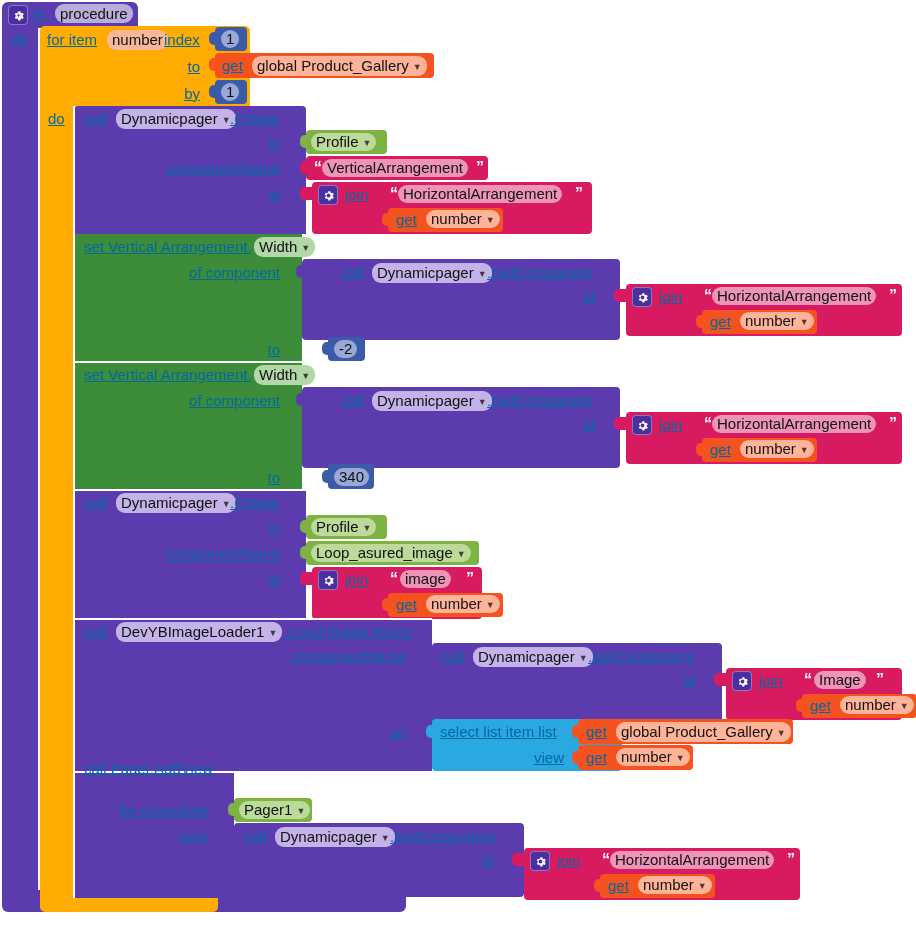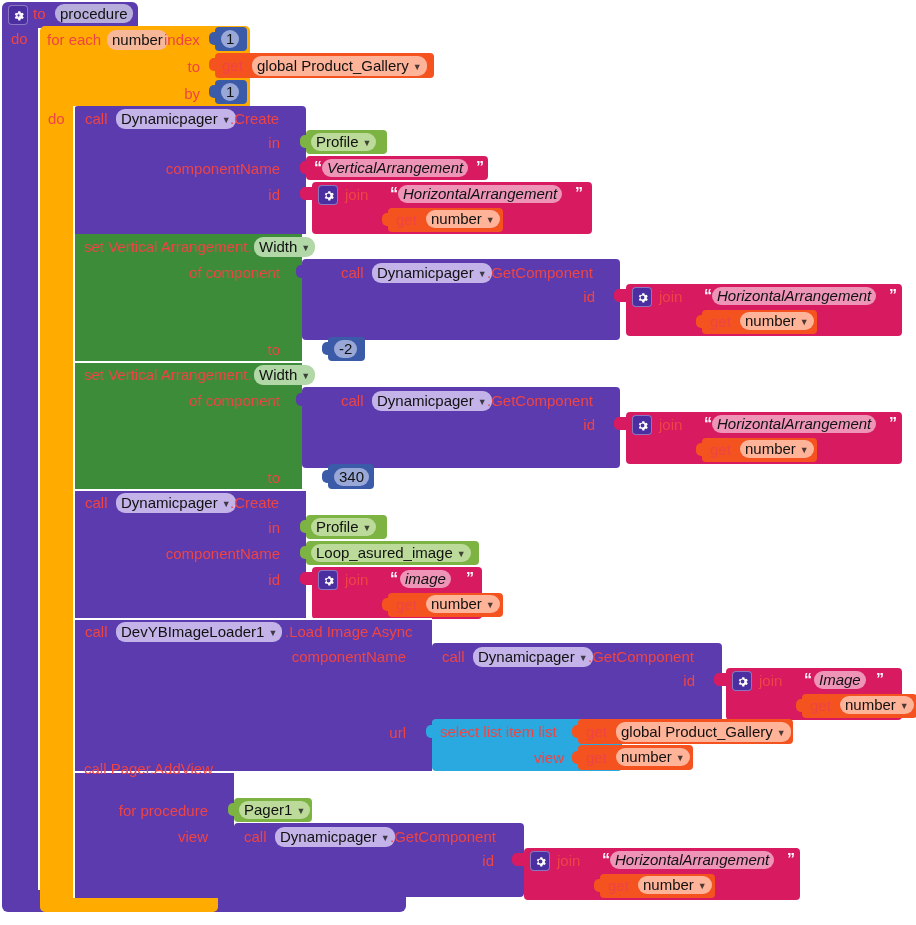--- a/index.html
+++ b/index.html
@@ -24,35 +24,35 @@
   .c-loop   {background:#ffab00;}
   .c-call   {background:#5b3bae;}
   .c-set    {background:#3d8c3a;}
   .c-txt    {background:#d81b60;}
   .c-get    {background:#f4521f;}
   .c-num    {background:#3b5ba9;}
   .c-list   {background:#2aa9e0;}
   .c-comp   {background:#7cb342;}
 
   
-  .lbl{position:absolute;white-space:nowrap;color:#ef4444;}
+  .lbl{position:absolute;white-space:nowrap;color:#0369a1;text-decoration:underline;}
   .rlbl{text-align:right;}
 
   
   .field{
     position:absolute;display:inline-flex;align-items:center;
     border-radius:9px;padding:0 5px;white-space:nowrap;
     color:#111;font-size:15px;height:20px;line-height:20px;
     box-sizing:border-box;
   }
   .f-proc {background:#b8aedb;}
   .f-loop {background:#f7b799;}
   .f-call {background:#c3b3e8;align-items:center;}
   .f-set  {background:#b2d8a8;}
-  .f-txt  {background:#ee94b6;font-style:italic;}
+  .f-txt  {background:#ee94b6;}
   .f-get  {background:#ffb399;}
   .f-num  {background:#9aa8d8;}
   .f-comp {background:#bcdb9b;}
   .caret{margin-left:4px;font-size:9px;line-height:1;opacity:.75;position:relative;top:1px;}
 
   
   .gear{
     position:absolute;width:20px;height:20px;border-radius:4px;
     background:#4b2fa0;display:flex;align-items:center;justify-content:center;
     box-shadow:inset 0 0 0 1px rgba(255,255,255,.35);
@@ -82,21 +82,21 @@
     </svg>
   </div>
   <div class="lbl" style="left:33px;top:5px;">to</div>
   <div class="field f-proc" style="left:55px;top:4px;height:19px;line-height:19px;">procedure</div>
   <div class="lbl" style="left:11px;top:30px;">do</div>
 
   <div class="blk c-loop rounded" style="left:40px;top:26px;width:210px;height:80px;border-radius:5px 5px 0 0;"></div>
   <div class="blk c-loop" style="left:40px;top:106px;width:34px;height:792px;"></div>
   <div class="blk c-loop rounded" style="left:40px;top:898px;width:178px;height:14px;border-radius:0 0 5px 5px;"></div>
 
-  <div class="lbl" style="left:47px;top:31px;">for each</div>
+  <div class="lbl" style="left:47px;top:31px;">for item</div>
   <div class="field f-loop" style="left:107px;top:30px;">number</div>
   <div class="lbl" style="left:164px;top:31px;">index</div>
   <div class="lbl rlbl" style="left:160px;top:58px;width:40px;">to</div>
   <div class="lbl rlbl" style="left:160px;top:85px;width:40px;">by</div>
   <div class="lbl" style="left:48px;top:110px;">do</div>
 
   <div class="blk c-num rounded" style="left:215px;top:27px;width:32px;height:24px;"></div>
   <div class="field f-num" style="left:221px;top:30px;height:18px;line-height:18px;">1</div>
   <div class="blk c-num" style="left:209px;top:32px;width:8px;height:13px;border-radius:5px 0 0 5px;"></div>
 

